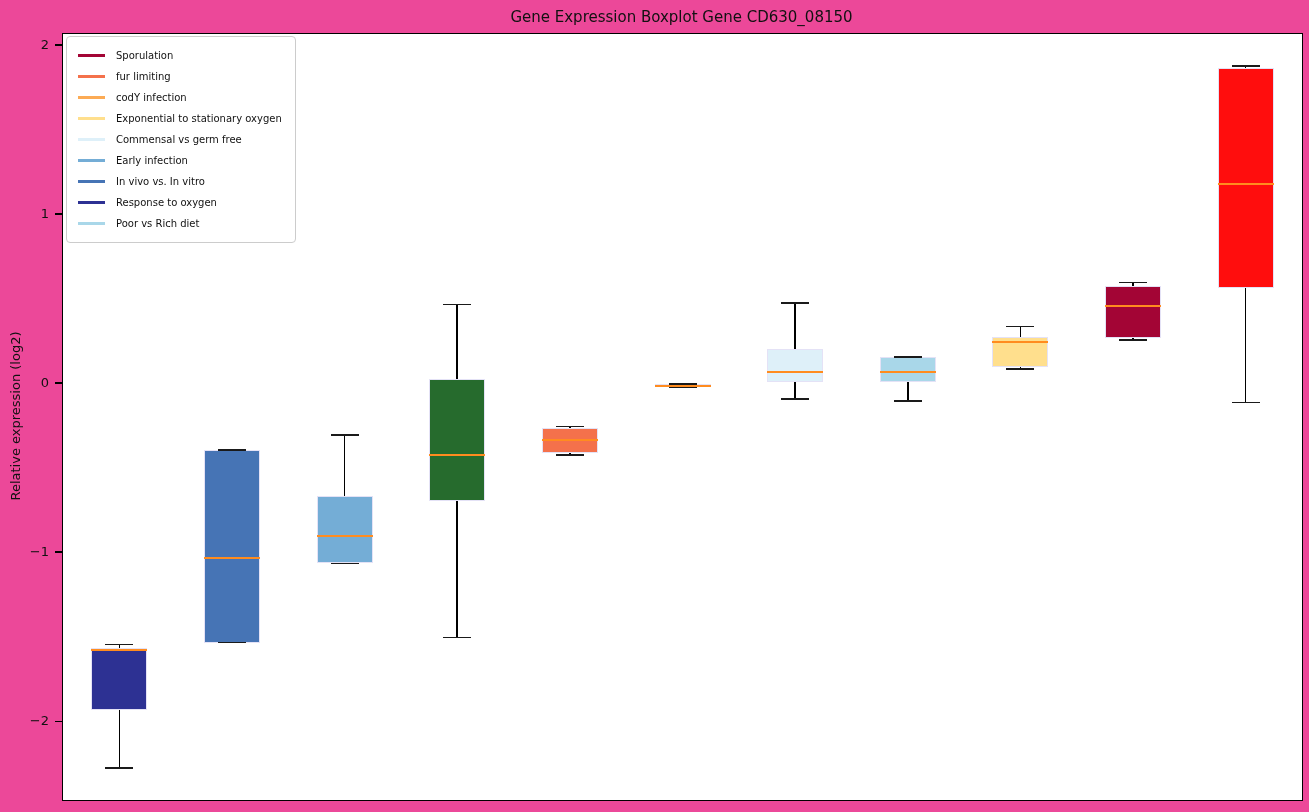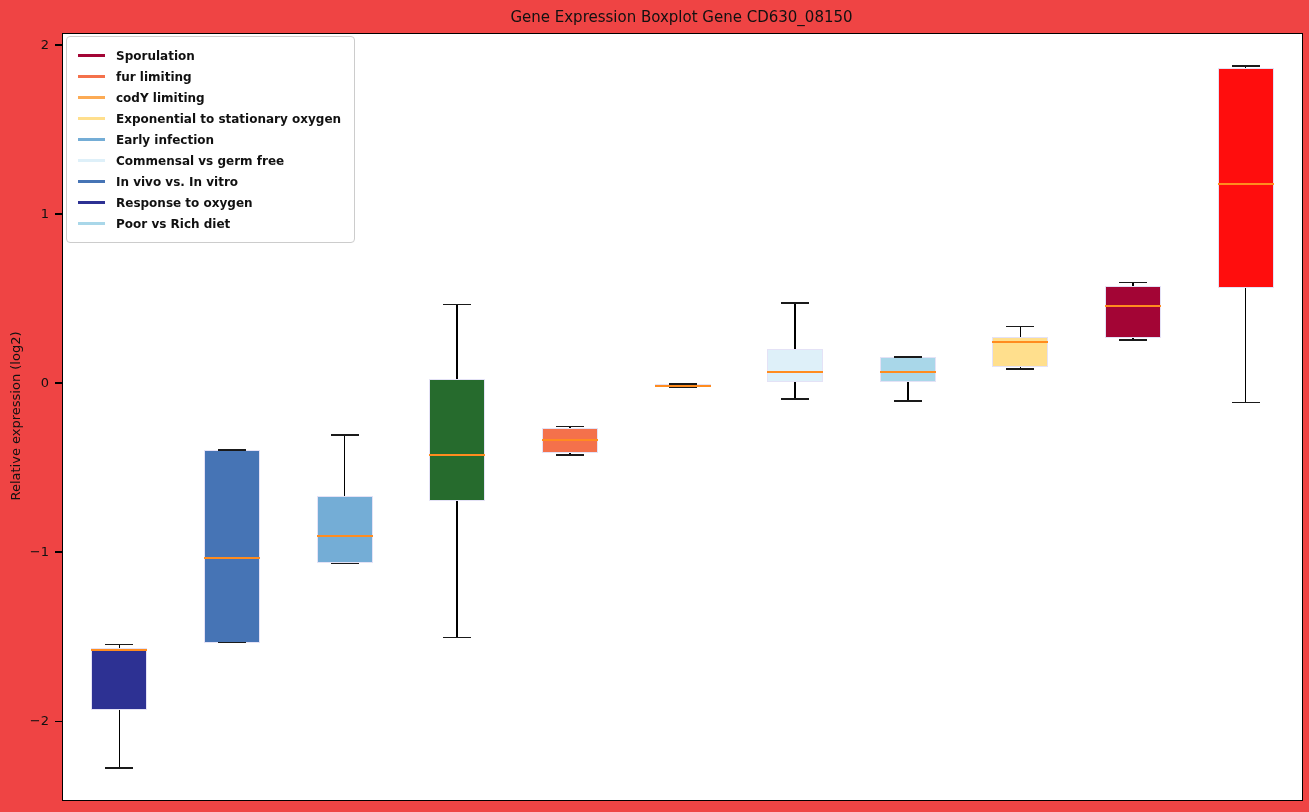--- a/index.html
+++ b/index.html
@@ -1,19 +1,19 @@
 <!DOCTYPE html>
 <html><head>
 <meta charset="utf-8">
 <style>
   html, body { margin: 0; padding: 0; background: #ffffff; }
   .figure {
     position: relative;
     width: 1309px; height: 812px;
-    background: #ef4444;
+    background: #ec4899;
     font-family: "DejaVu Sans", "Liberation Sans", sans-serif;
     color: #1a1a1a;
     overflow: hidden;
   }
   .chart-title {
     position: absolute;
     left: 62px; top: 8px; width: 1239px;
     text-align: center;
     font-size: 15px;
     color: #111;
@@ -67,24 +67,23 @@
     align-items: center;
     height: 21px;
   }
   .legend-swatch {
     display: inline-block;
     width: 27px; height: 2.6px;
     margin: 0 11px 0 2px;
     flex: none;
   }
   .legend-label {
-    font-size: 12px;
+    font-size: 10px;
     white-space: nowrap;
     color: #111;
-    font-weight: bold;
   }
   .boxgroup { position: absolute; left: 0; top: 0; width: 0; height: 0; }
   .whisker { position: absolute; background: #000; width: 1.5px; }
   .cap     { position: absolute; background: #1a1a1a; height: 1.5px; }
   .box     { position: absolute; box-sizing: border-box; border: 1px solid #e4e2f6; }
   .median  { position: absolute; height: 2px; }
 </style>
 </head>
 <body>
 
@@ -192,33 +191,33 @@
       <div class="legend-item">
         <div class="legend-swatch" style="background: rgb(163, 5, 53);"></div>
         <div class="legend-label">Sporulation</div>
       </div>
       <div class="legend-item">
         <div class="legend-swatch" style="background: rgb(244, 113, 75);"></div>
         <div class="legend-label">fur limiting</div>
       </div>
       <div class="legend-item">
         <div class="legend-swatch" style="background: rgb(252, 171, 85);"></div>
-        <div class="legend-label">codY limiting</div>
+        <div class="legend-label">codY infection</div>
       </div>
       <div class="legend-item">
         <div class="legend-swatch" style="background: rgb(255, 223, 141);"></div>
         <div class="legend-label">Exponential to stationary oxygen</div>
       </div>
       <div class="legend-item">
+        <div class="legend-swatch" style="background: rgb(222, 240, 249);"></div>
+        <div class="legend-label">Commensal vs germ free</div>
+      </div>
+      <div class="legend-item">
         <div class="legend-swatch" style="background: rgb(116, 173, 214);"></div>
         <div class="legend-label">Early infection</div>
-      </div>
-      <div class="legend-item">
-        <div class="legend-swatch" style="background: rgb(222, 240, 249);"></div>
-        <div class="legend-label">Commensal vs germ free</div>
       </div>
       <div class="legend-item">
         <div class="legend-swatch" style="background: rgb(70, 116, 181);"></div>
         <div class="legend-label">In vivo vs. In vitro</div>
       </div>
       <div class="legend-item">
         <div class="legend-swatch" style="background: rgb(45, 49, 147);"></div>
         <div class="legend-label">Response to oxygen</div>
       </div>
       <div class="legend-item">

